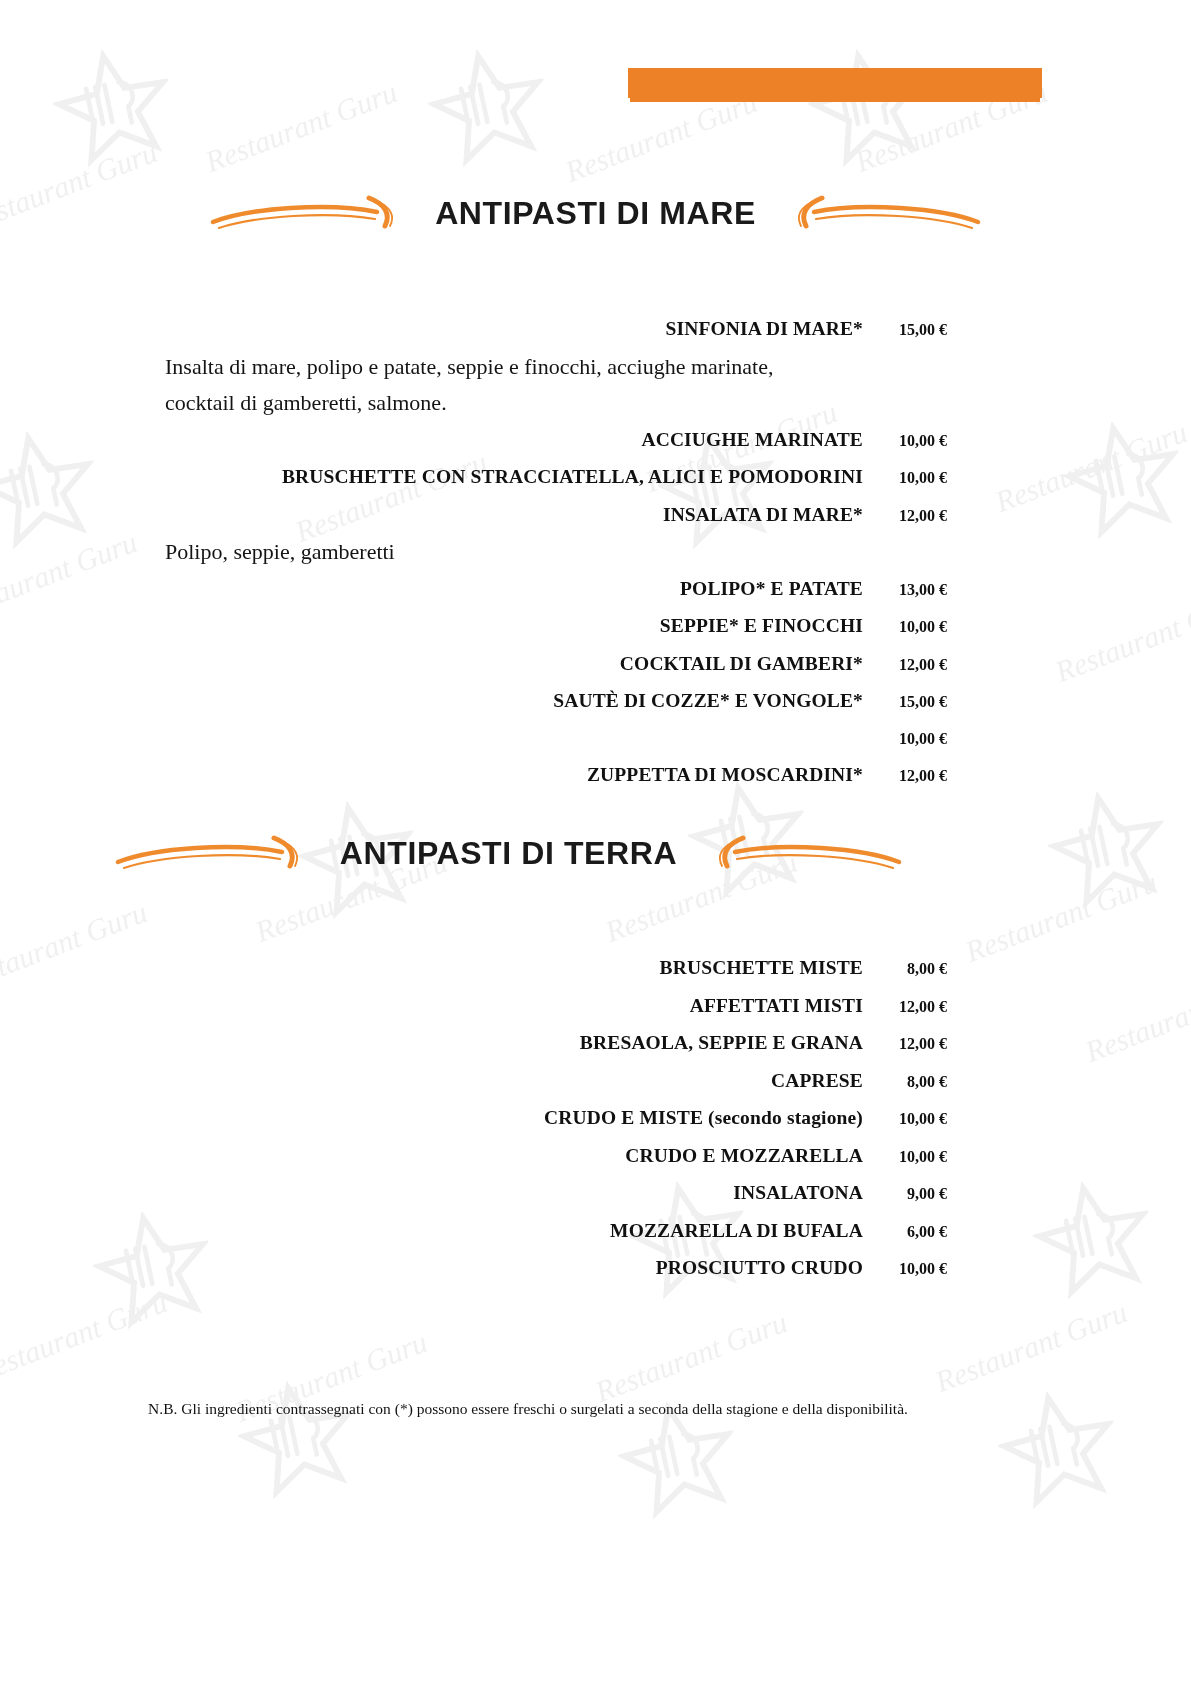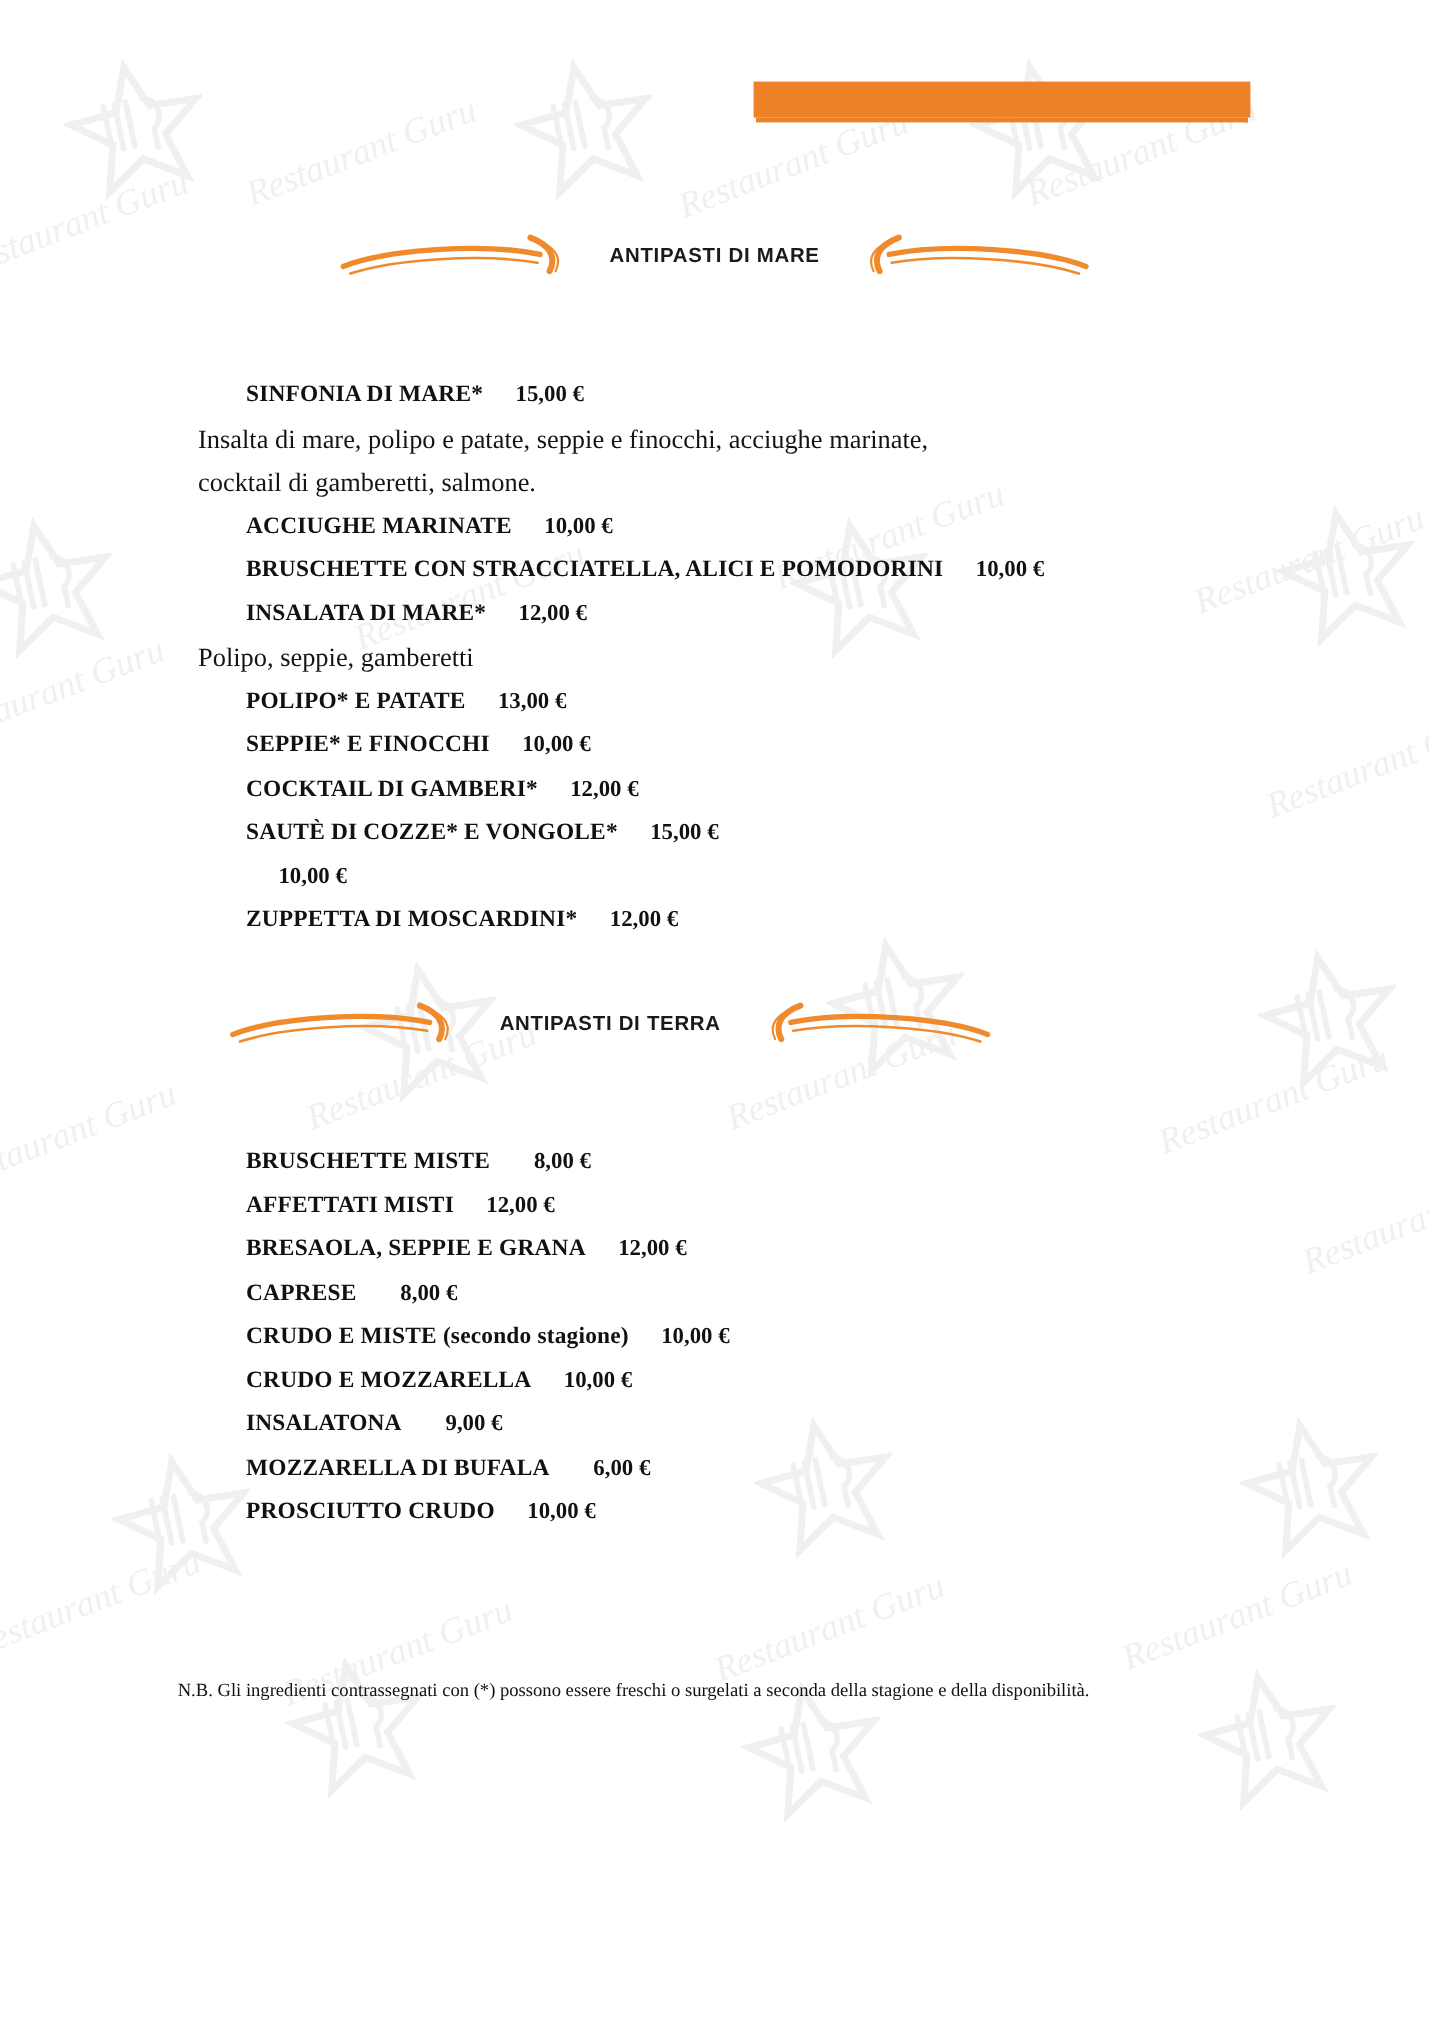--- a/index.html
+++ b/index.html
@@ -75,54 +75,53 @@
   .section-head {
     display: flex;
     align-items: center;
     justify-content: center;
     gap: 26px;
     margin: 0;
   }
   .section-title {
     font-family: "Liberation Sans", sans-serif;
     font-weight: bold;
-    font-size: 17px;
+    font-size: 32px;
     letter-spacing: 0.6px;
     color: #1a1a1a;
     white-space: nowrap;
   }
   .flourish { width: 200px; height: 54px; flex: none; }
   .flourish svg { width: 100%; height: 100%; display: block; }
 
   
   .menu-list {
     margin: 0;
     padding: 0;
     list-style: none;
   }
   .menu-row {
     display: flex;
     align-items: baseline;
-    justify-content: flex-start;
+    justify-content: flex-end;
     padding: 0;
     line-height: 36.5px;
-    margin-left: 40px;
   }
   .item-name {
     font-family: "Liberation Serif", serif;
     font-weight: bold;
     font-size: 19.5px;
     color: #111111;
     letter-spacing: 0.15px;
     white-space: nowrap;
   }
   .item-price {
     font-family: "Liberation Serif", serif;
     font-weight: bold;
-    font-size: 19px;
+    font-size: 16px;
     color: #111111;
     white-space: nowrap;
     text-align: right;
     min-width: 84px;
   }
   .item-desc {
     font-family: "Liberation Serif", serif;
     font-size: 22px;
     color: #141414;
     line-height: 36.5px;

